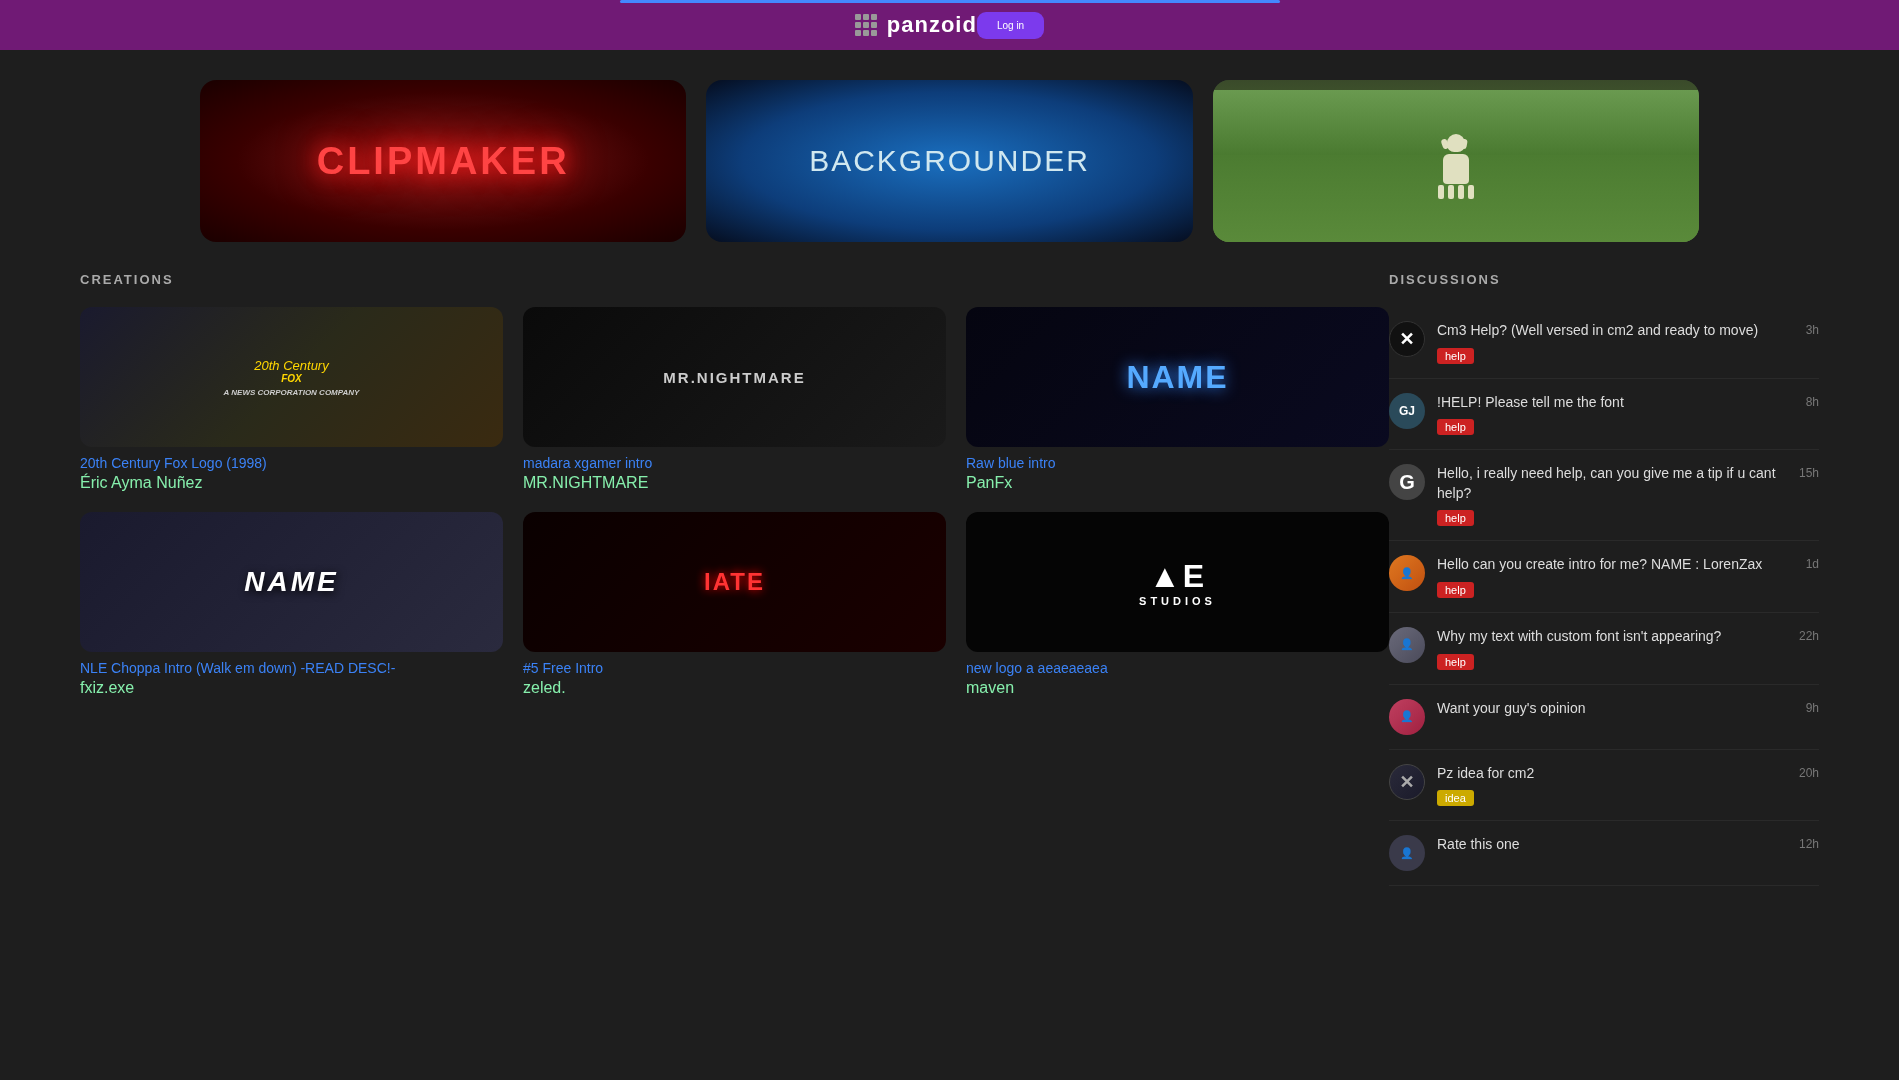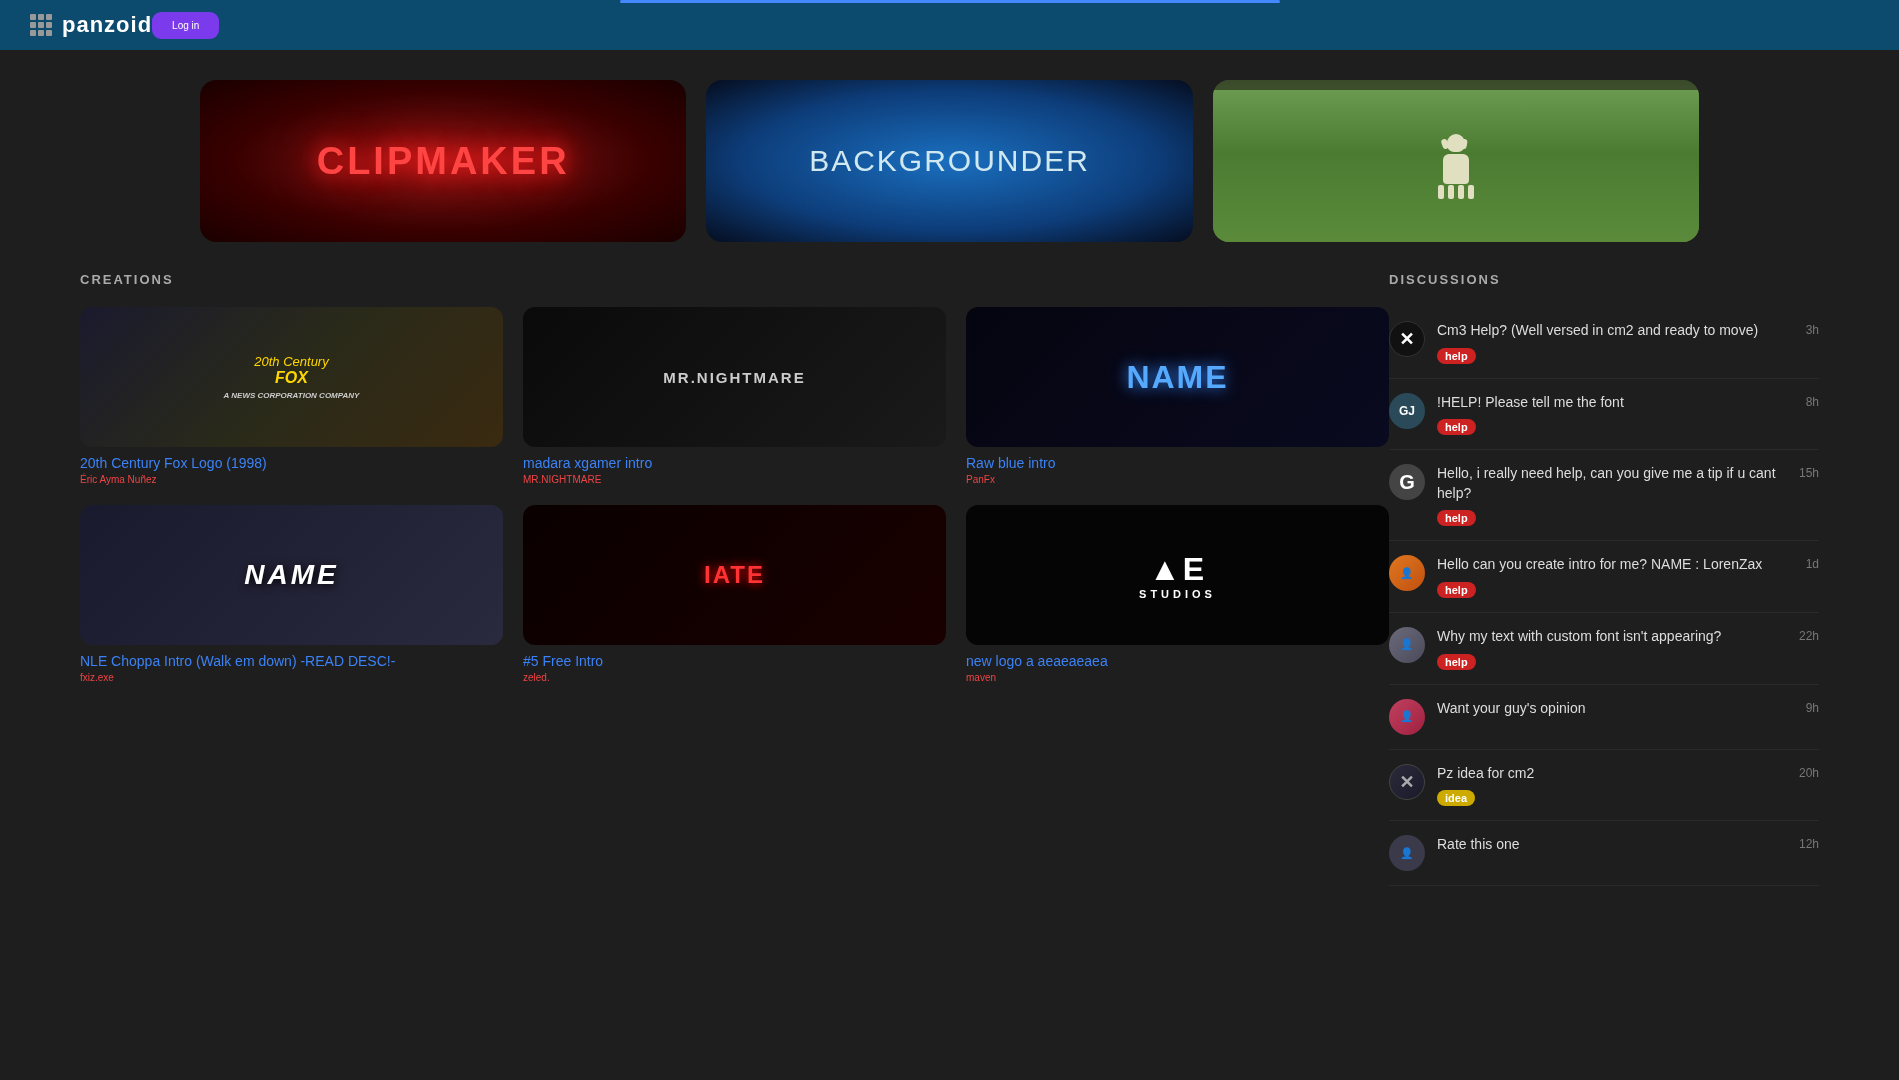--- a/index.html
+++ b/index.html
@@ -9,23 +9,23 @@
       font-family: Arial, sans-serif;
       min-height: 1080px;
       width: 1899px;
       overflow-x: hidden;
     }
 
     
     .header {
       display: flex;
       align-items: center;
-      justify-content: flex-start;
+      justify-content: center;
       padding: 20px 30px;
-      background-color: #0c4a6e;
+      background-color: #701a75;
       height: 50px;
     }
     .header-left {
       display: flex;
       align-items: center;
       gap: 10px;
     }
     .grid-icon {
       display: grid;
       grid-template-columns: repeat(3, 6px);
@@ -184,22 +184,22 @@
     .thumb-logo {
       background: #050505;
       color: #fff;
     }
     .creation-title {
       font-size: 14px;
       color: #3b82f6;
       margin-bottom: 3px;
     }
     .creation-author {
-      font-size: 10px;
-      color: #ef4444;
+      font-size: 16px;
+      color: #86efac;
     }
 
     
     .ae-logo {
       text-align: center;
     }
     .ae-logo .ae-big {
       font-size: 32px;
       font-weight: bold;
       letter-spacing: 2px;
@@ -282,23 +282,23 @@
     }
     .discussion-title {
       font-size: 14px;
       color: #ddd;
       line-height: 1.4;
       margin-bottom: 5px;
     }
     .discussion-tag {
       display: inline-block;
       padding: 2px 8px;
-      border-radius: 8px;
+      border-radius: 3px;
       font-size: 11px;
-      font-weight: bold;
+      font-weight: normal;
     }
     .tag-help {
       background: #cc2222;
       color: #fff;
     }
     .tag-idea {
       background: #ccaa00;
       color: #fff;
     }
     .discussion-time {
@@ -366,21 +366,21 @@
 <div class="main-content">
 
   <div class="creations-section">
     <div class="section-title">CREATIONS</div>
     <div class="creations-grid">
 
       <div class="creation-card">
         <div class="creation-thumb thumb-fox">
           <div style="text-align:center;padding:10px;">
             <div style="font-size:13px;color:#ffd700;font-weight:normal;font-style:italic;">20th Century</div>
-            <div style="font-size:16px;color:#ffd700;">FOX</div>
+            <div style="font-size:10px;color:#ffd700;">FOX</div>
             <div style="font-size:8px;color:#ccc;margin-top:4px;">A NEWS CORPORATION COMPANY</div>
           </div>
         </div>
         <div class="creation-title">20th Century Fox Logo (1998)</div>
         <div class="creation-author">Éric Ayma Nuñez</div>
       </div>
 
       <div class="creation-card">
         <div class="creation-thumb thumb-mrnightmare">
           <span style="font-size:15px;letter-spacing:2px;color:#ccc;">MR.NIGHTMARE</span>

